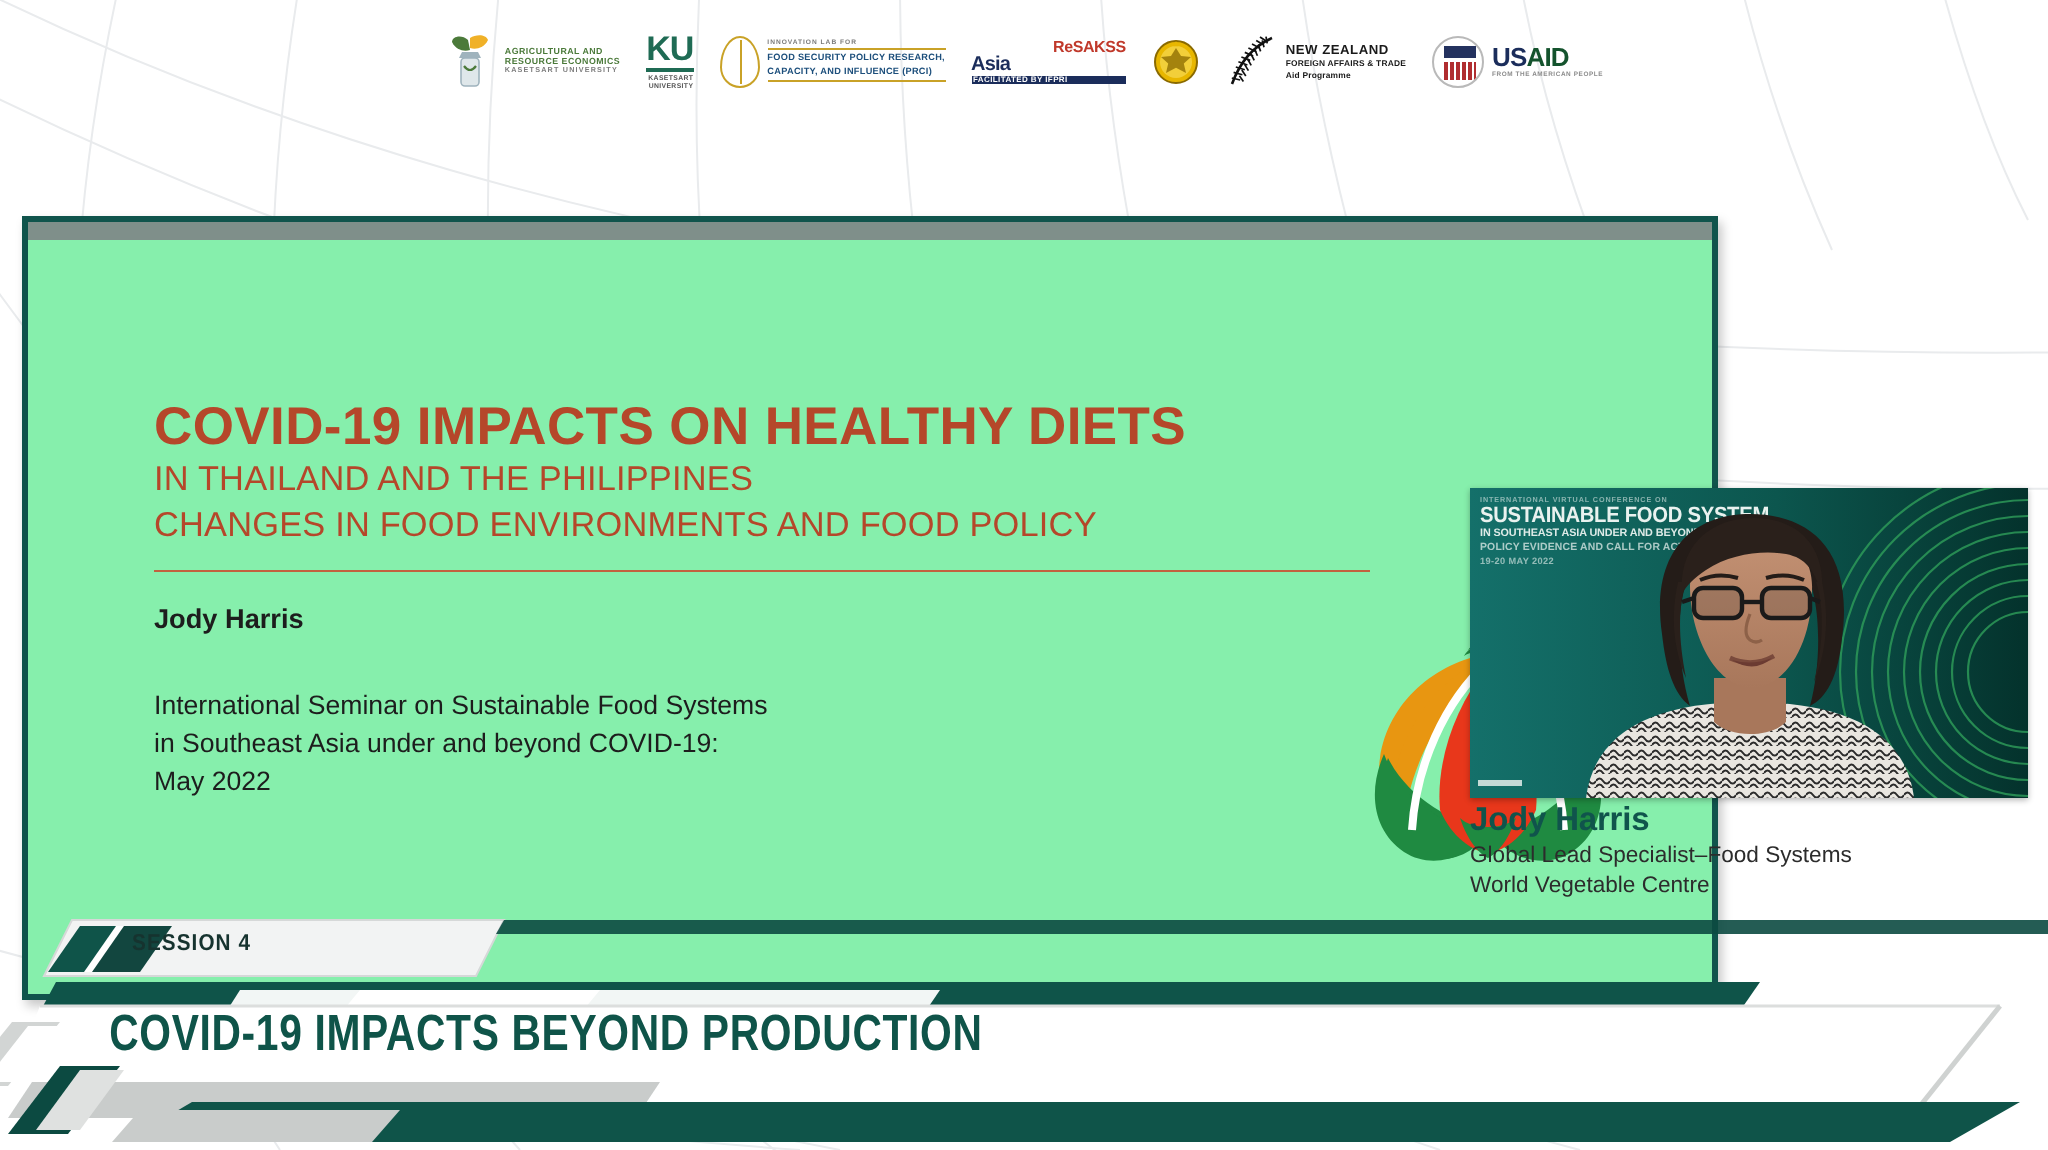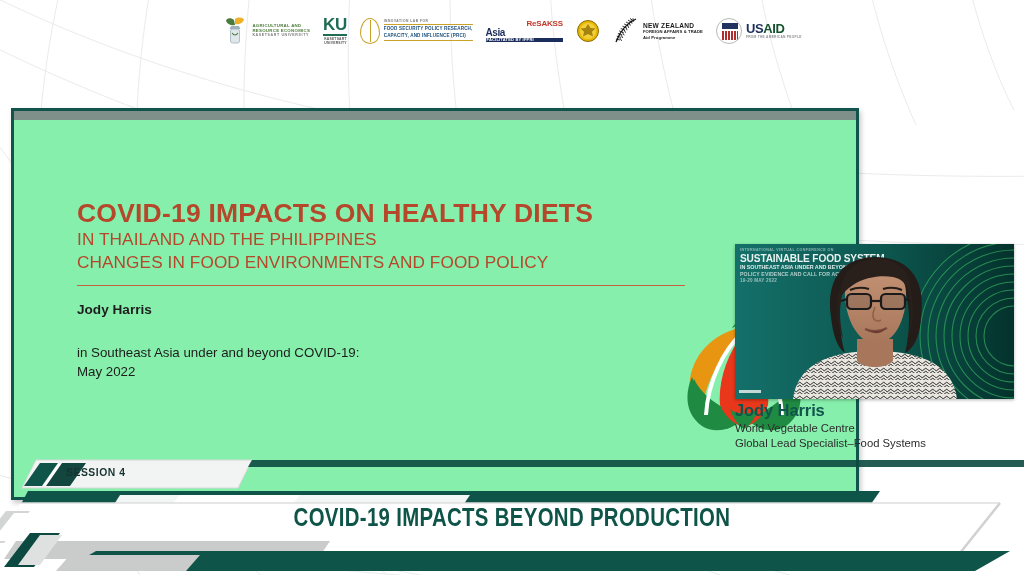--- a/index.html
+++ b/index.html
@@ -124,21 +124,21 @@
 
   
   #banner{ position:absolute; left:0; top:455px; width:1024px; height:120px; z-index:4; }
   #session-badge{
     position:absolute; left:66px; top:466px; z-index:6;
     font-size:11.5px; font-weight:bold; color:#16332f; letter-spacing:.6px;
     font-family:"Liberation Sans Narrow","Liberation Sans",sans-serif;
     transform:scaleX(.9); transform-origin:left center;
   }
   #banner-title{
-    position:absolute; left:0; top:503px; width:1024px; text-align:center; z-index:6;
+    position:absolute; left:0; top:503px; width:1024px; text-align:left; z-index:6;
     font-size:25.5px; font-weight:bold; color:#0f5449; letter-spacing:.4px;
     font-family:"Liberation Sans Narrow","Liberation Sans",sans-serif;
   }
   #banner-title span{ display:inline-block; transform:scaleX(.80); transform-origin:center; }
 </style>
 </head>
 <body>
 
 <svg id="bg-pattern" width="1024" height="575" viewBox="0 0 1024 575">
   <rect x="0" y="0" width="1024" height="575" fill="#ffffff"></rect>
@@ -276,20 +276,21 @@
 
   <div id="slide-body">
     <div class="title-main">COVID-19 IMPACTS ON HEALTHY DIETS</div>
     <div class="title-sub">IN THAILAND AND THE PHILIPPINES</div>
     <div class="title-sub">CHANGES IN FOOD ENVIRONMENTS AND FOOD POLICY</div>
     <div class="title-rule"></div>
 
     <div class="author">Jody Harris</div>
 
     <div class="meta">
+      <div>International Seminar on Sustainable Food Systems</div>
       <div>in Southeast Asia under and beyond COVID-19:</div>
       <div>May 2022</div>
     </div>
   </div>
 
   <svg id="wv-logo" viewBox="0 0 152 122">
 
     <path d="M76 16 C50 20 26 40 22 68 C20 82 24 92 30 98 C30 74 44 44 76 22 Z" fill="#e89611"></path>
     <path d="M76 18 C54 26 34 50 29 78 C27 90 30 98 34 101 C36 76 50 44 76 24 Z" fill="#e89611"></path>
 
@@ -384,22 +385,22 @@
 
     <path d="M140 60 q-4 10 0 13 q3 2 6 0" stroke="#8d6148" stroke-width="1.6" fill="none"></path>
 
     <path d="M130 82 q11 5 22 -1" stroke="#7a4a3c" stroke-width="2.4" fill="none"></path>
     <path d="M131 83 q11 7 20 -1 q-10 4 -20 1 Z" fill="#6b3b32"></path>
   </svg>
 </div>
 
 <div id="speaker">
   <div id="sp-name">Jody Harris</div>
+  <div class="sp-line">Global Lead Specialist–Food Systems</div>
   <div class="sp-line">World Vegetable Centre</div>
-  <div class="sp-line">Global Lead Specialist–Food Systems</div>
 </div>
 
 <svg id="banner" viewBox="0 0 1024 120">
 
   <polygon points="36,5 252,5 238,33 22,33" fill="#f2f3f3" stroke="#d6d8d8" stroke-width="1"></polygon>
 
   <polygon points="40,8 76,8 60,31 24,31" fill="#0f5449"></polygon>
   <polygon points="58,8 82,8 66,31 42,31" fill="#ffffff"></polygon>
   <polygon points="62,8 86,8 70,31 46,31" fill="#12463f"></polygon>
 

